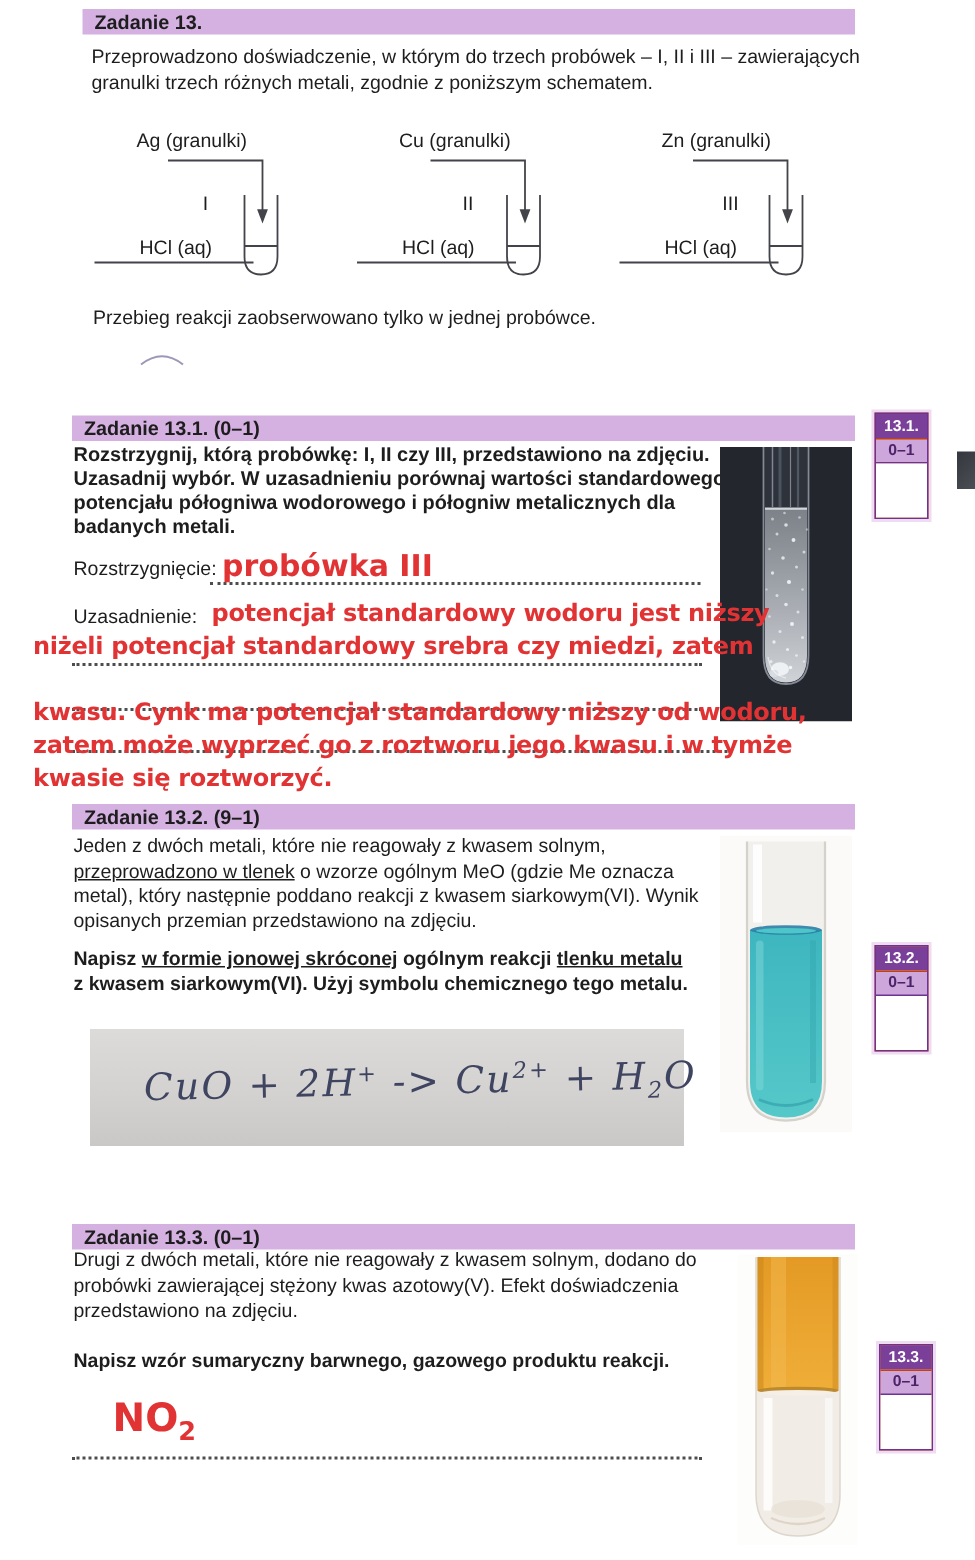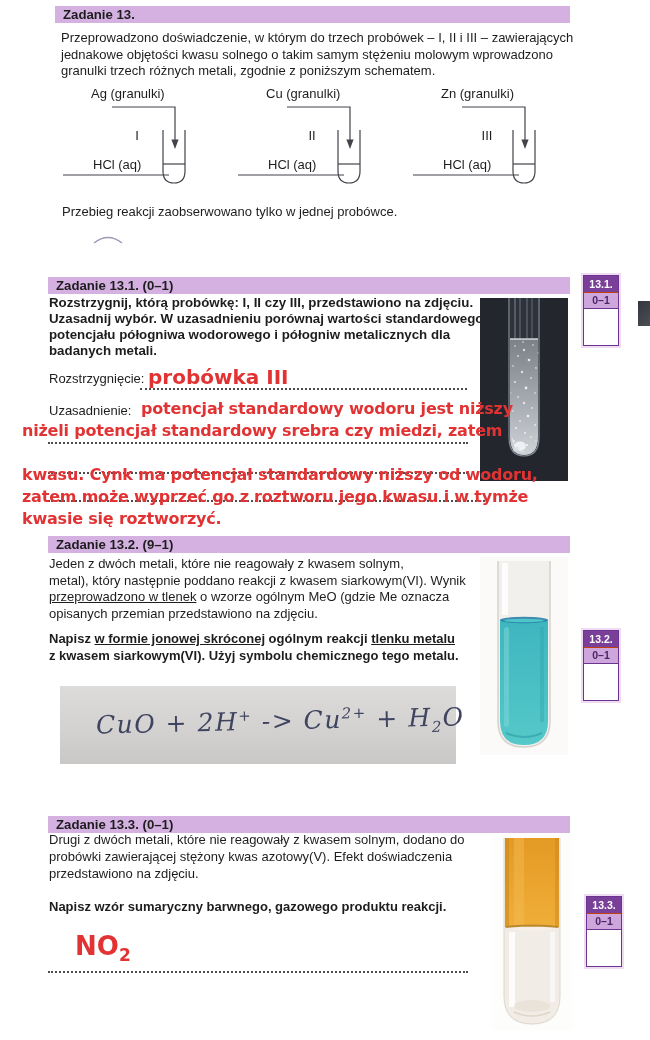--- a/index.html
+++ b/index.html
@@ -77,21 +77,20 @@
   #caret{position:absolute;left:92px;top:231px;}
 </style>
 </head>
 <body>
 
 <div id="page">
 
   <div id="h13" class="sec-header">Zadanie 13.</div>
   <div id="intro" class="para">
     <div class="line">Przeprowadzono doświadczenie, w którym do trzech probówek – I, II i III – zawierających</div>
-    <div class="line">jednakowe objętości kwasu solnego o takim samym stężeniu molowym wprowadzono</div>
     <div class="line">granulki trzech różnych metali, zgodnie z poniższym schematem.</div>
   </div>
 
   <svg id="diagram" width="500" height="104" viewBox="0 0 500 104">
     <g>
       <text x="36" y="12">Ag (granulki)</text>
       <path d="M57,21 L120,21 L120,54" fill="none" stroke="#43434a" stroke-width="1.2"></path>
       <polygon points="116.4,53.5 123.6,53.5 120,63" fill="#43434a"></polygon>
       <text x="82" y="54" text-anchor="middle">I</text>
       <path d="M108,44 L108,85 Q108,97 119,97 Q130,97 130,85 L130,44" fill="none" stroke="#43434a" stroke-width="1.2"></path>
@@ -205,22 +204,22 @@
   <div id="sb1" class="score-box">
     <div class="sb-title">13.1.</div>
     <div class="sb-points">0–1</div>
     <div class="sb-empty"></div>
   </div>
   <div id="edge-square"></div>
 
   <div id="h132" class="sec-header">Zadanie 13.2. (9–1)</div>
   <div id="p132" class="para">
     <div class="line">Jeden z dwóch metali, które nie reagowały z kwasem solnym,</div>
+    <div class="line"><span class="u">przeprowadzono w tlenek</span><span> o wzorze ogólnym MeO (gdzie Me oznacza</span></div>
     <div class="line">metal), który następnie poddano reakcji z kwasem siarkowym(VI). Wynik</div>
-    <div class="line"><span class="u">przeprowadzono w tlenek</span><span> o wzorze ogólnym MeO (gdzie Me oznacza</span></div>
     <div class="line">opisanych przemian przedstawiono na zdjęciu.</div>
   </div>
   <div id="i132" class="para bold">
     <div class="line"><span>Napisz </span><span class="u">w formie jonowej skróconej</span><span> ogólnym reakcji </span><span class="u">tlenku metalu</span></div>
     <div class="line">z kwasem siarkowym(VI). Użyj symbolu chemicznego tego metalu.</div>
   </div>
 
   <div id="hand-photo">
     <div id="hand-eq"><span>CuO + 2H</span><sup>+</sup><span> -&gt; Cu</span><sup>2+</sup><span> + H</span><sub>2</sub><span>O</span></div>
   </div>

